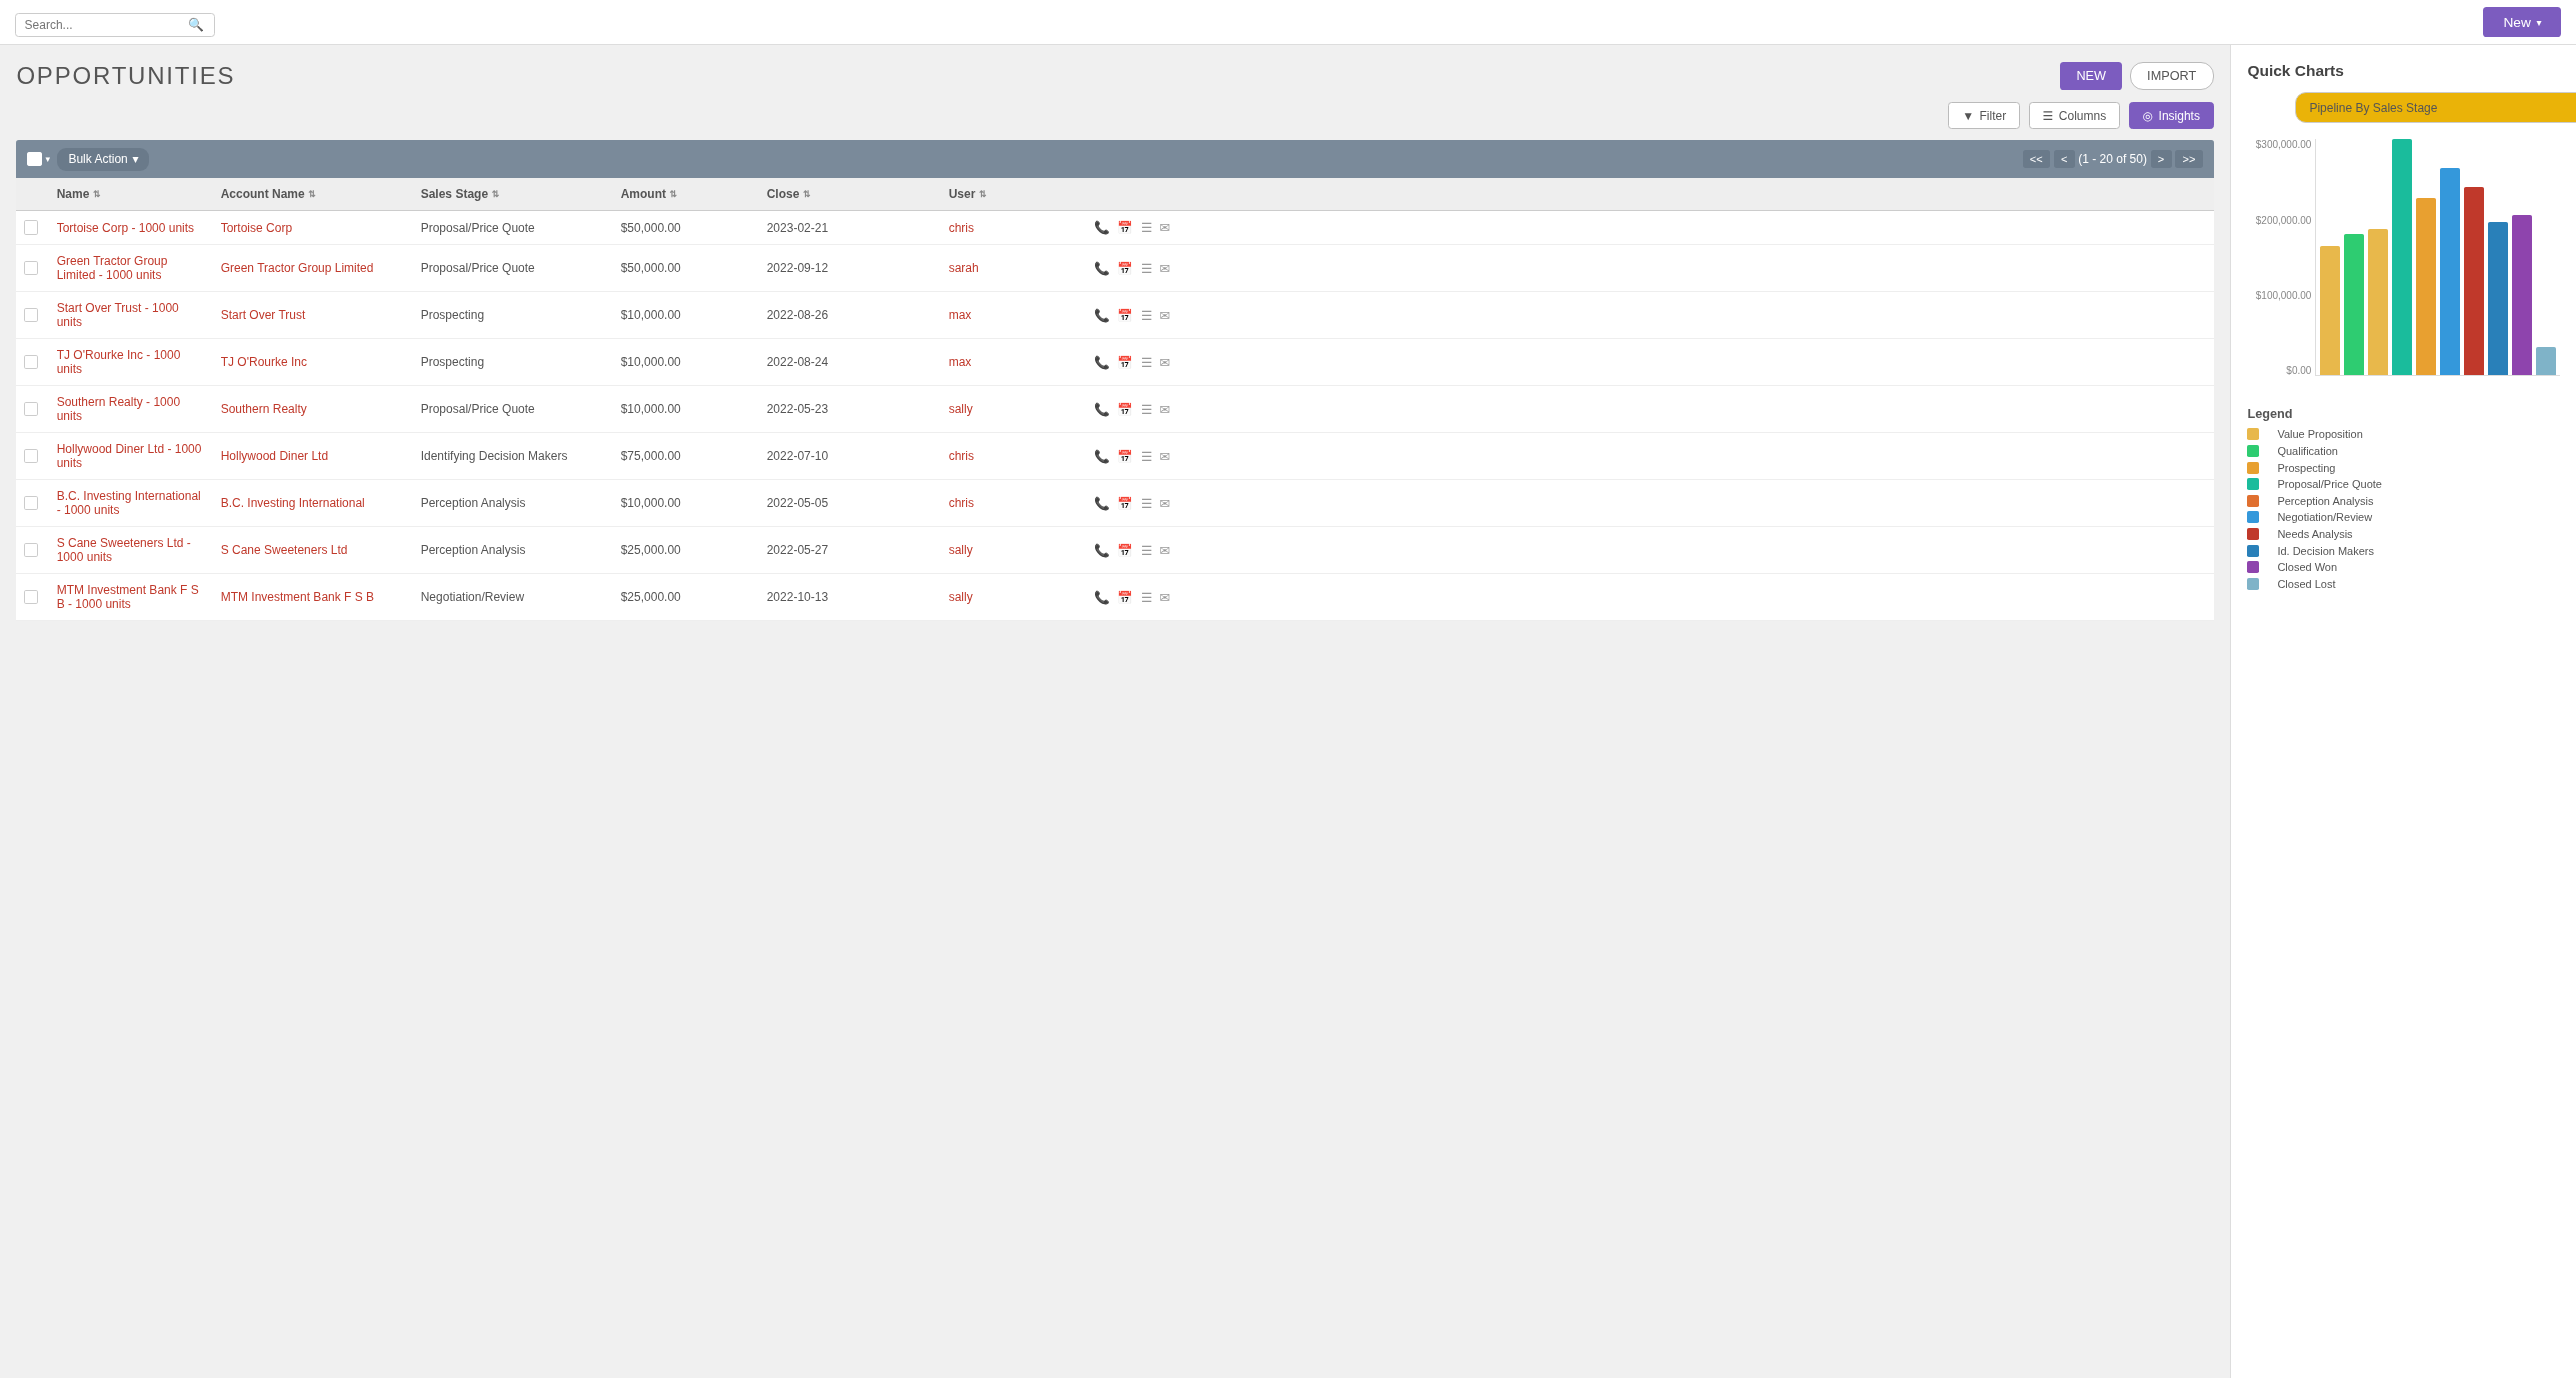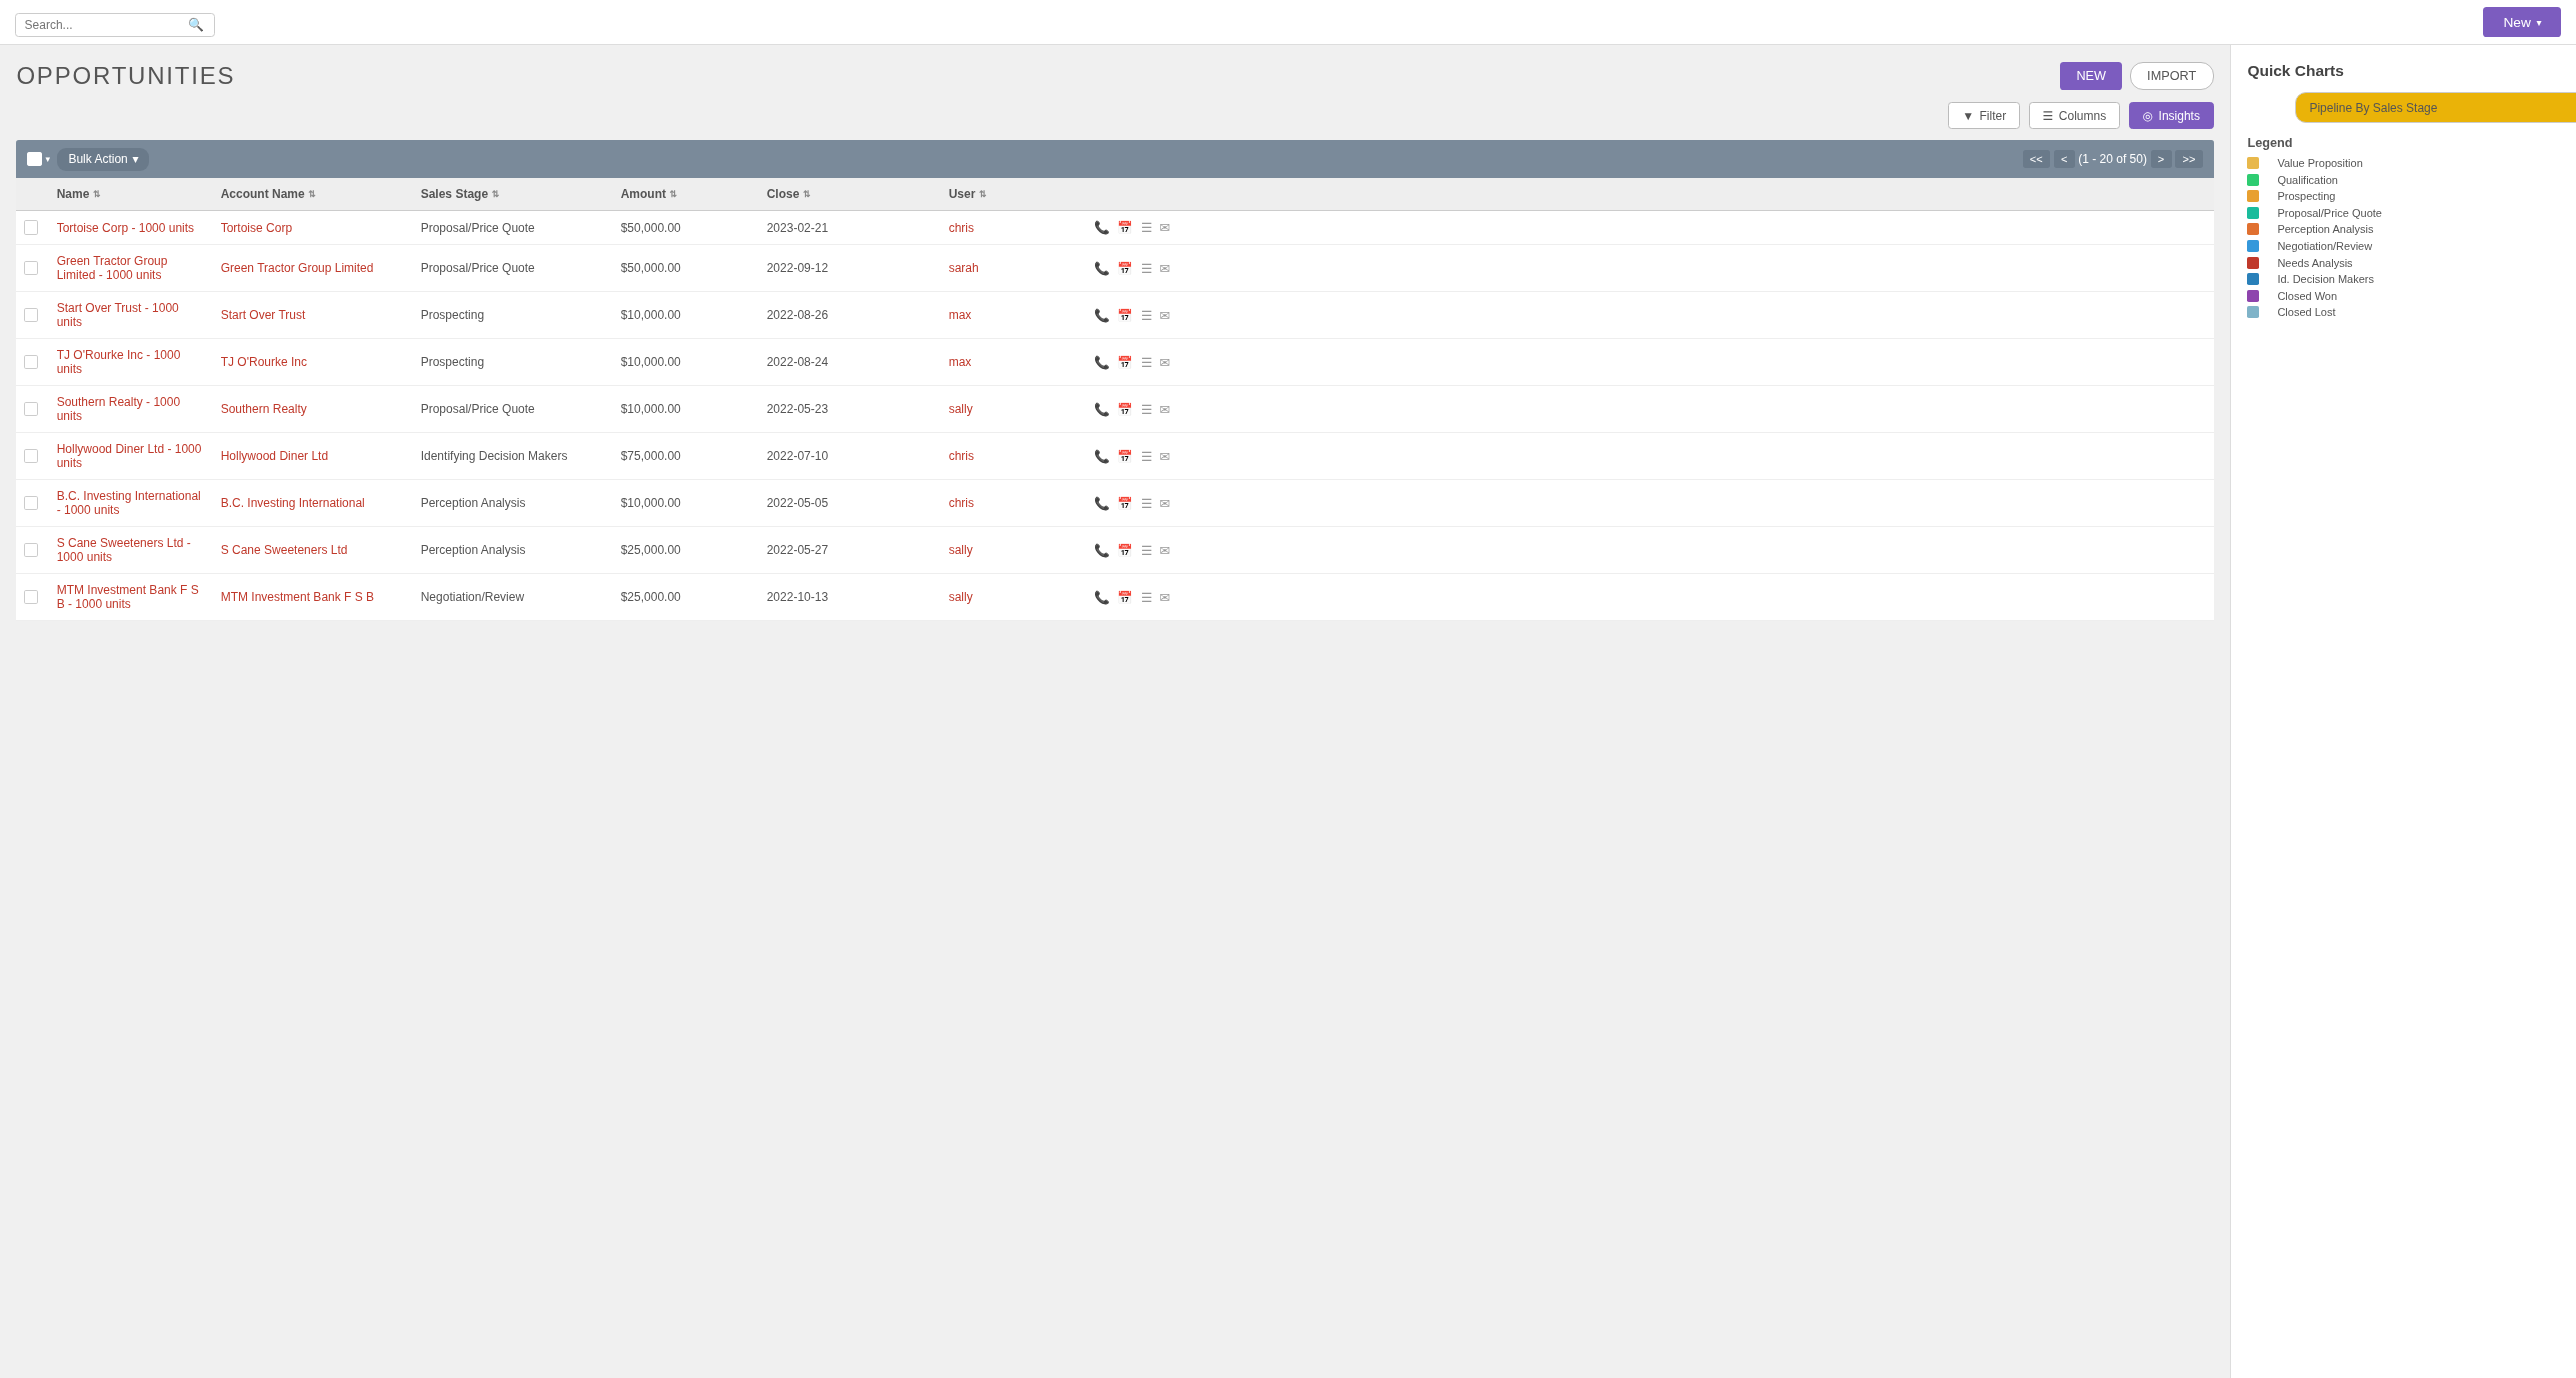--- a/index.html
+++ b/index.html
@@ -290,20 +290,40 @@
   </div>
 
   <div class="right-panel">
     <div class="quick-charts-title">Quick Charts</div>
 
     <select class="chart-select">
       <option>Pipeline By Sales Stage</option>
     </select>
 
     
+    <div class="bar-chart" id="bar-chart">
+      <div class="chart-y-labels" id="y-labels">
+          <div>$300,000.00</div>
+          <div>$200,000.00</div>
+          <div>$100,000.00</div>
+          <div>$0.00</div>
+        </div>
+      <div class="bars-area" id="bars-area">
+          <div class="bar" title="Value Proposition" style="background: rgb(232, 184, 75); height: 55%;"></div>
+          <div class="bar" title="Qualification" style="background: rgb(46, 204, 113); height: 60%;"></div>
+          <div class="bar" title="Prospecting" style="background: rgb(232, 184, 75); height: 62%;"></div>
+          <div class="bar" title="Proposal/Price Quote" style="background: rgb(26, 188, 156); height: 100%;"></div>
+          <div class="bar" title="Perception Analysis" style="background: rgb(232, 160, 48); height: 75%;"></div>
+          <div class="bar" title="Negotiation/Review" style="background: rgb(52, 152, 219); height: 88%;"></div>
+          <div class="bar" title="Needs Analysis" style="background: rgb(192, 57, 43); height: 80%;"></div>
+          <div class="bar" title="Id. Decision Makers" style="background: rgb(41, 128, 185); height: 65%;"></div>
+          <div class="bar" title="Closed Won" style="background: rgb(142, 68, 173); height: 68%;"></div>
+          <div class="bar" title="Closed Lost" style="background: rgb(127, 179, 200); height: 12%;"></div>
+        </div>
+    </div>
 
     
     <div class="legend">
       <div class="legend-title">Legend</div>
       <div id="legend-items">
           <div class="legend-item">
             <div class="legend-dot" style="background:#e8b84b"></div>
             <span>Value Proposition</span>
           </div>
           <div class="legend-item">

